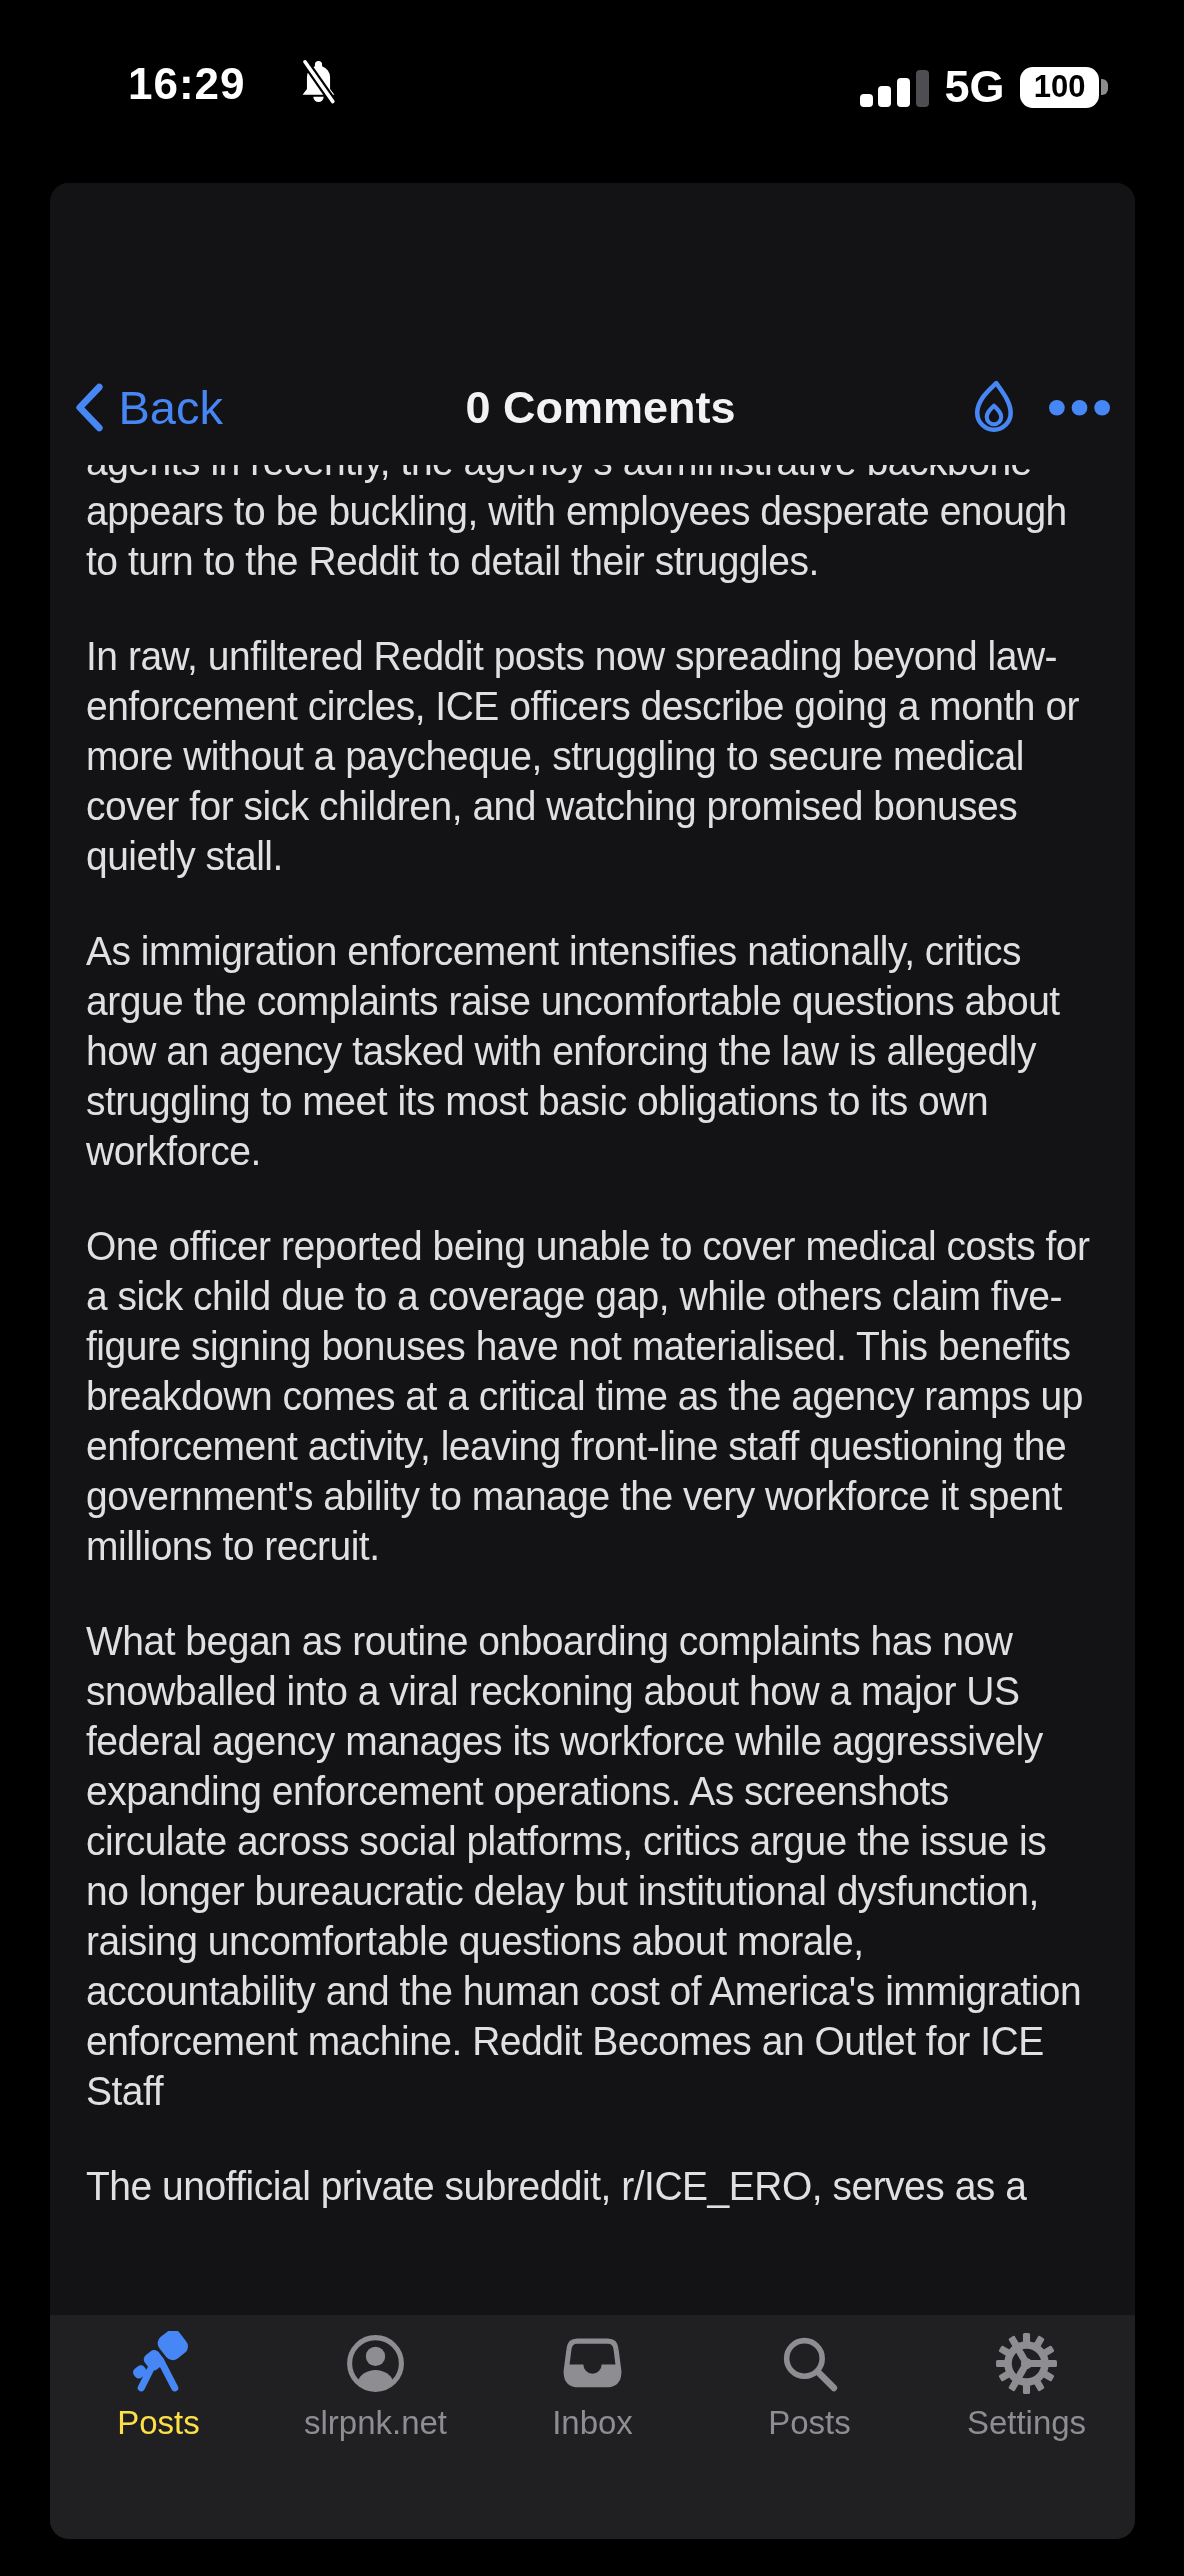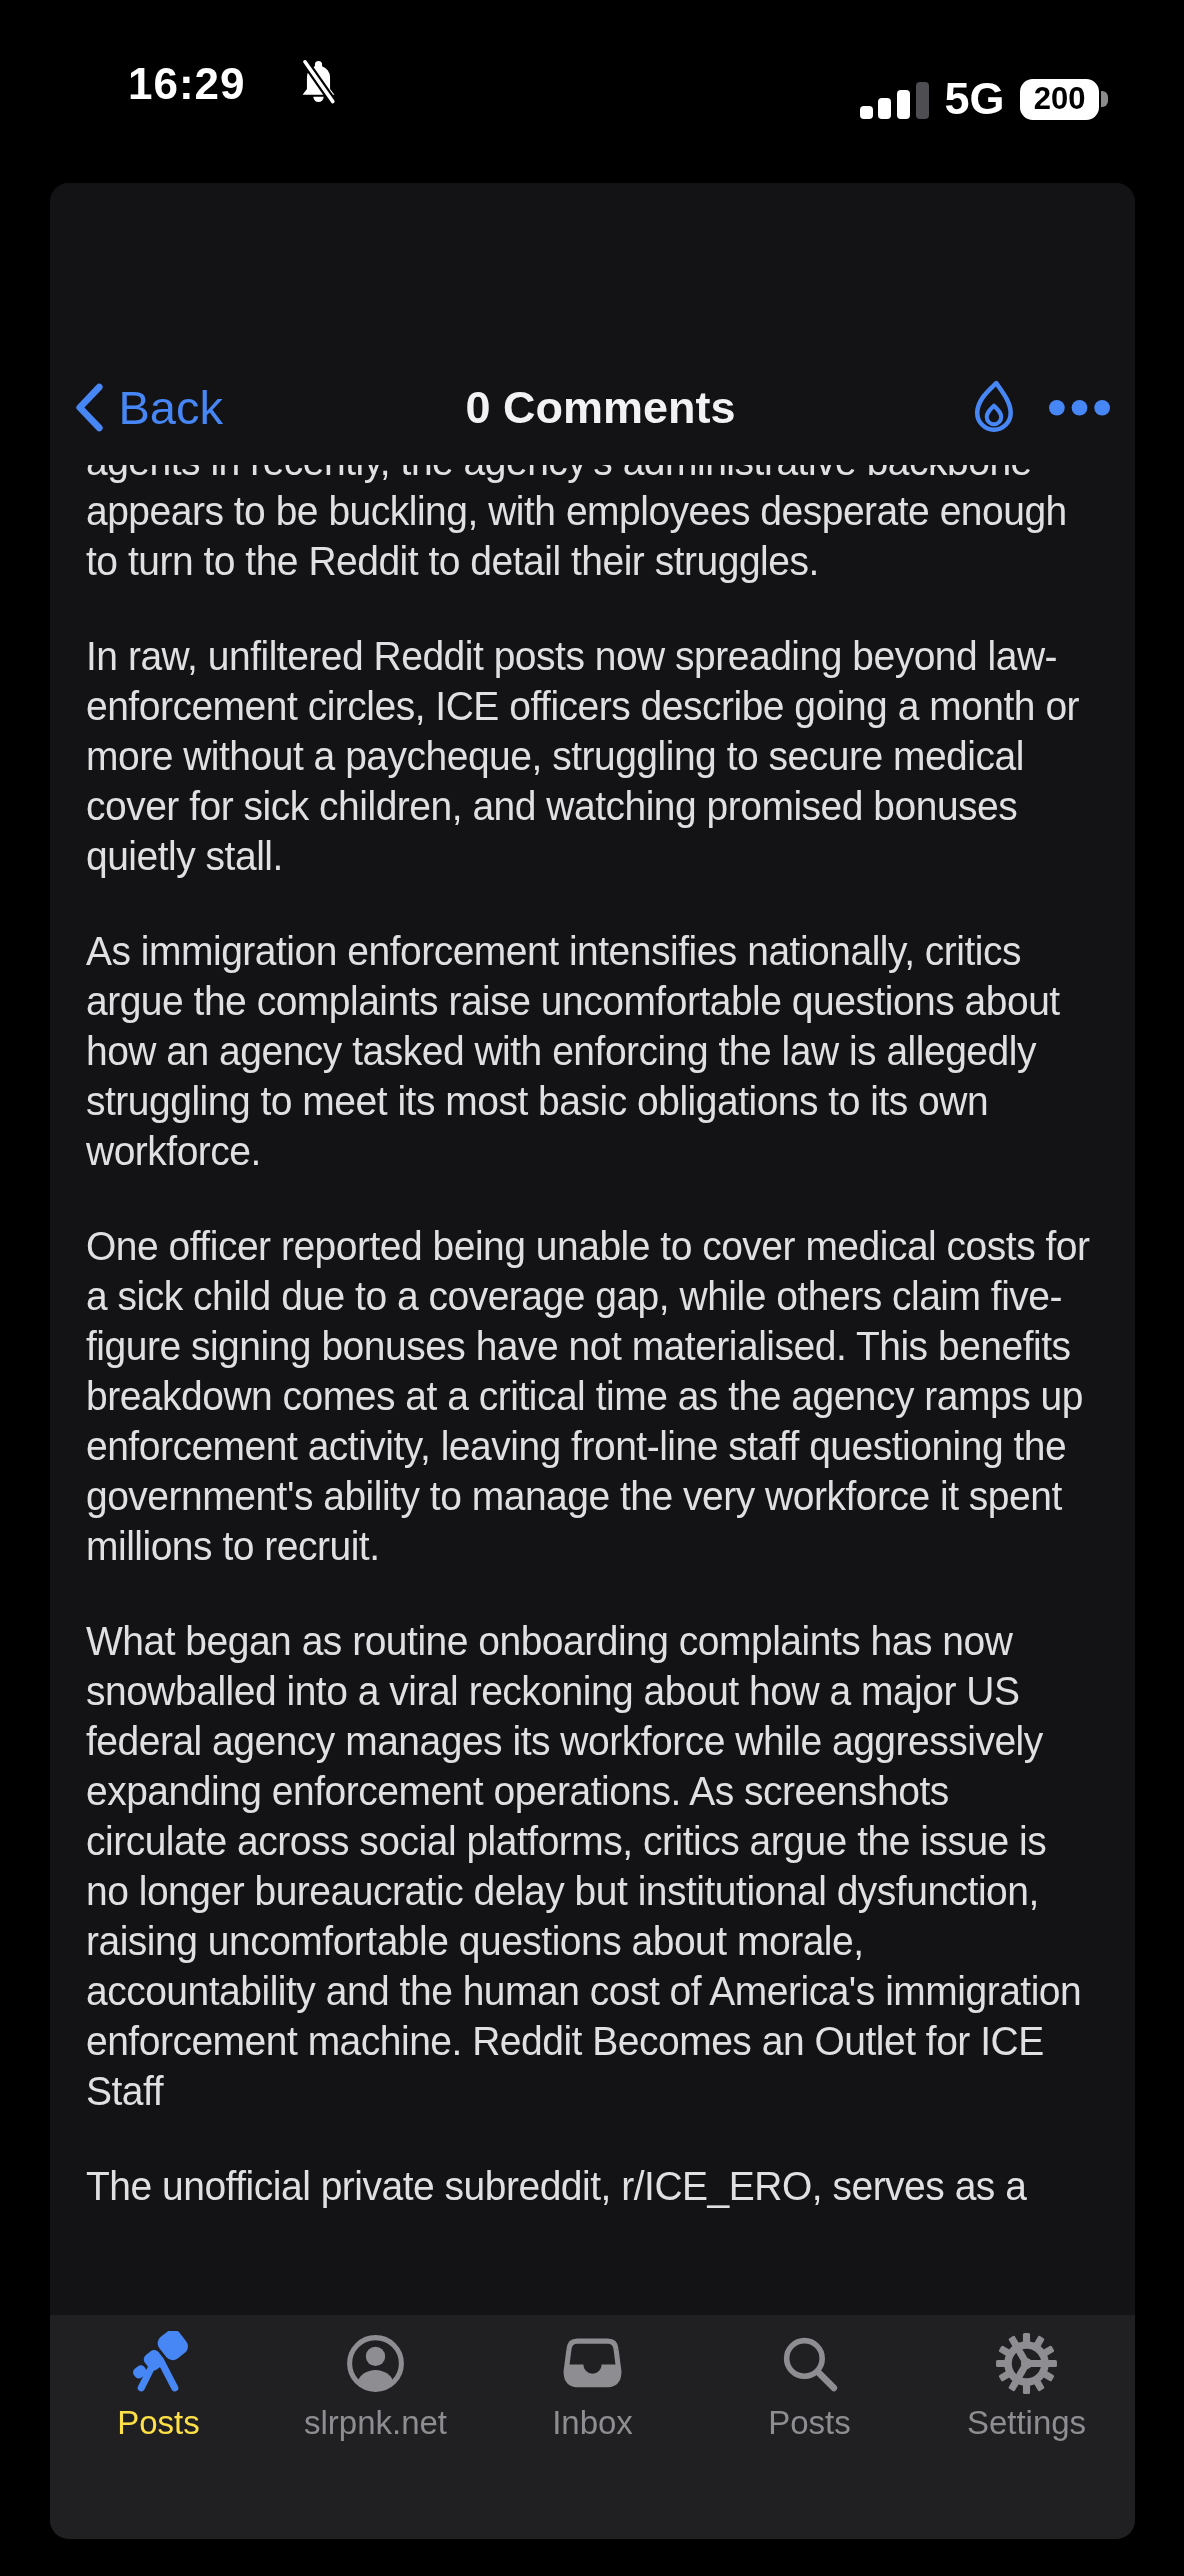--- a/index.html
+++ b/index.html
@@ -3,21 +3,21 @@
 <meta charset="utf-8">
 <style>
   * { margin:0; padding:0; box-sizing:border-box; }
   html,body { width:1185px; height:2576px; background:#000; overflow:hidden;
               font-family:"Liberation Sans", sans-serif; }
 
   
   .status-bar { position:absolute; left:0; top:0; width:1185px; height:128px; color:#fff; }
   .sb-time { position:absolute; left:128px; top:59px; font-size:44px; font-weight:700; letter-spacing:1px; }
   .sb-bell { position:absolute; left:293px; top:57px; width:51px; height:51px; }
-  .sb-right { position:absolute; right:77px; top:61px; display:flex; align-items:center; gap:15.7px;margin-top:12px; }
+  .sb-right { position:absolute; right:77px; top:61px; display:flex; align-items:center; gap:15.7px; }
   .sb-bars { width:69px; height:43px; position:relative; }
   .sb-bars i { position:absolute; bottom:2px; width:12.8px; border-radius:3.9px; background:#fff; }
   .sb-bars i:nth-child(1){ left:0;  height:12.8px; }
   .sb-bars i:nth-child(2){ left:18.7px; height:20.6px; }
   .sb-bars i:nth-child(3){ left:37px; height:28.5px; }
   .sb-bars i:nth-child(4){ left:56px; height:37px; background:#4d4d52; }
   .sb-net { font-size:45px; font-weight:600; }
   .sb-batt { display:flex; align-items:center; }
   .sb-batt .pill { width:79px; height:41px; background:#fff; border-radius:12.8px;
                    display:flex; align-items:center; justify-content:center;
@@ -75,21 +75,21 @@
   </svg>
   <div class="sb-right">
     <div class="sb-bars">
         <i></i>
         <i></i>
         <i></i>
         <i></i>
       </div>
     <div class="sb-net">5G</div>
     <div class="sb-batt">
-      <div class="pill">200</div>
+      <div class="pill">100</div>
       <div class="nub"></div>
     </div>
   </div>
 </div>
 
 <div class="card">
 
   <div class="nav">
     <div class="nav-row">
       <div class="back-btn">

